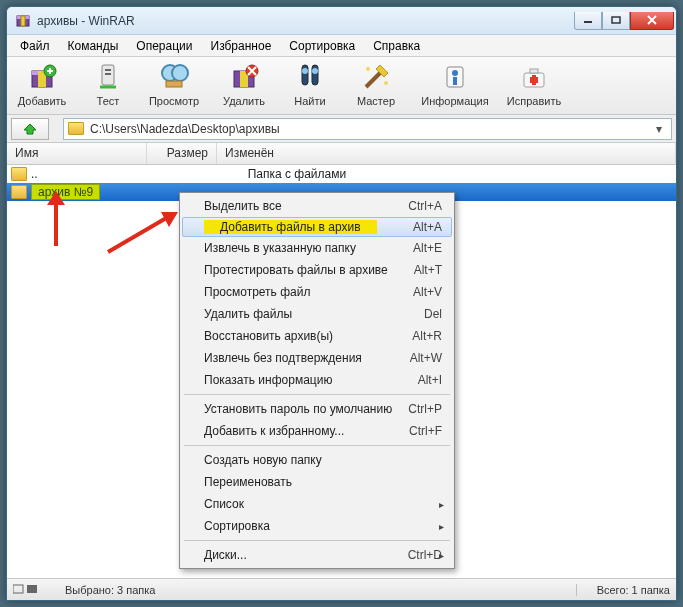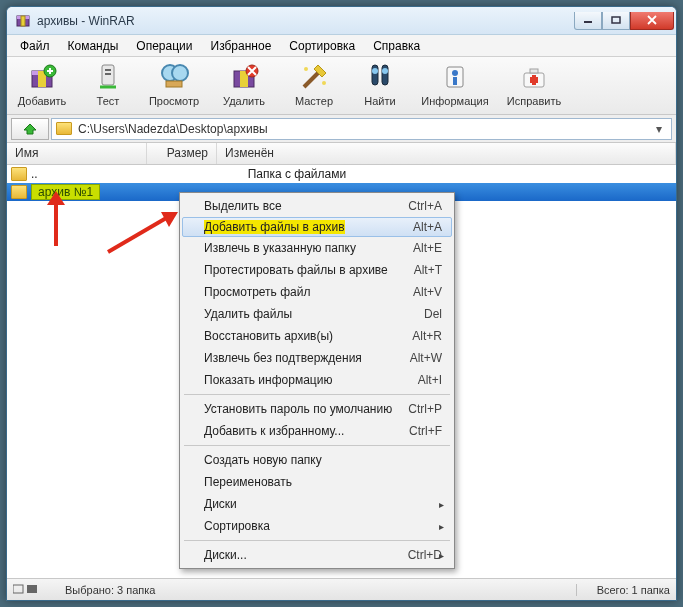--- a/index.html
+++ b/index.html
@@ -18,21 +18,21 @@
 
 .menubar { height: 22px; background: #f4f4f4; border-bottom: 1px solid #d0d0d0; display: flex; align-items: center; padding: 0 4px; font-size: 12px; }
 .menubar span { padding: 3px 9px; cursor: default; }
 
 .toolbar { height: 58px; background: linear-gradient(#fafafa,#eaeaea); border-bottom: 1px solid #c8c8c8; display: flex; align-items: flex-start; padding: 2px 6px; gap: 12px; }
 .tbtn { width: 58px; display: flex; flex-direction: column; align-items: center; font-size: 11px; color: #333; padding-top: 2px; }
 .tbtn .tico { width: 32px; height: 32px; margin-bottom: 2px; }
 .tbtn.narrow { width: 50px; }
 .tbtn.wider { width: 76px; }
 
-.addrbar { height: 28px; background: #eee; border-bottom: 1px solid #c8c8c8; display: flex; align-items: center; padding: 2px 4px; gap: 2px; }
+.addrbar { height: 28px; background: #eee; border-bottom: 1px solid #c8c8c8; display: flex; align-items: center; padding: 2px 4px; gap: 14px; }
 .upbtn { width: 38px; height: 22px; border: 1px solid #b0b0b0; background: linear-gradient(#fff,#e8e8e8); display:flex; align-items:center; justify-content:center; }
 .addrfield { flex:1; height: 22px; border: 1px solid #a0b8d0; background: #fff; display:flex; align-items:center; padding: 0 4px; font-size: 12px; color:#333; gap:6px; }
 .addrfield .drop { margin-left:auto; width:16px; text-align:center; color:#555; }
 
 .listhead { height: 22px; background: linear-gradient(#fcfcfc,#eaeaea); border-bottom: 1px solid #c8c8c8; display:flex; font-size:12px; color:#333; }
 .listhead .col { padding: 3px 8px; border-right: 1px solid #d8d8d8; }
 .c-name { width: 140px; } .c-size { width: 70px; text-align:right; } .c-type { width: 120px; } .c-mod { flex:1; }
 
 .listbody { position: relative; height: 408px; background:#fff; font-size:12px; color:#222; overflow:hidden; }
 .row { display:flex; align-items:center; height:18px; padding:0 4px; }
@@ -45,21 +45,21 @@
 .statusbar { position:absolute; left:0; right:0; bottom:0; height:22px; background:linear-gradient(#f5f5f5,#e4e4e4); border-top:1px solid #c8c8c8; display:flex; align-items:center; font-size:11px; color:#333; padding:0 6px; }
 .statusbar .mid { flex:1; text-align:left; padding-left: 24px; }
 .statusbar .right { border-left:1px solid #c0c0c0; padding-left:20px; }
 .statusbar .sico { display:inline-block; width:28px; }
 
 .ctxmenu { position:absolute; left: 172px; top: 185px; width: 276px; background:#f2f2f2; border:1px solid #8a8a8a; box-shadow: 2px 3px 6px rgba(0,0,0,.35); font-size:12px; color:#222; padding: 2px; }
 .ctxmenu .mi { display:flex; align-items:center; height:22px; padding: 0 10px 0 22px; position:relative; }
 .ctxmenu .mi .sc { margin-left:auto; color:#444; }
 .ctxmenu .sep { height:1px; background:#c8c8c8; margin: 3px 2px; }
 .ctxmenu .mi.hover { background: linear-gradient(#e8f0fa,#cfe0f4); border:1px solid #9ac0e8; border-radius:2px; padding: 0 9px 0 21px; height:20px; }
-.ctxmenu .mi.hover .lbl { background:#f4e600; padding:0 0; }
+.ctxmenu .mi.hover .lbl { background:#f4e600; padding:0 16px; }
 .ctxmenu .mi .sub { position:absolute; right:8px; font-size:10px; color:#444; }
 
 .arrow { position:absolute; pointer-events:none; }
 </style>
 </head>
 <body>
 
 <div class="window">
   <div class="titlebar">
     <svg class="icon" viewBox="0 0 16 16">
@@ -126,37 +126,37 @@
       </div>
     <div class="tbtn">
         <svg class="tico" viewBox="0 0 32 32">
           <rect x="6" y="10" width="20" height="16" fill="#7a4aa0" stroke="#4a2a60"></rect>
           <rect x="12" y="10" width="8" height="16" fill="#e8d038"></rect>
           <circle cx="24" cy="10" r="6" fill="#e03a2a" stroke="#a02818"></circle>
           <path d="M20 6 L28 14 M28 6 L20 14" stroke="#fff" stroke-width="2"></path>
         </svg>
         <span>Удалить</span>
       </div>
+    <div class="tbtn narrow">
+        <svg class="tico" viewBox="0 0 32 32">
+          <rect x="8" y="4" width="6" height="20" rx="3" fill="#2a4a6a" stroke="#1a2a3a"></rect>
+          <rect x="18" y="4" width="6" height="20" rx="3" fill="#2a4a6a" stroke="#1a2a3a"></rect>
+          <circle cx="11" cy="10" r="3" fill="#88c8f0"></circle>
+          <circle cx="21" cy="10" r="3" fill="#88c8f0"></circle>
+        </svg>
+        <span>Найти</span>
+      </div>
     <div class="tbtn">
         <svg class="tico" viewBox="0 0 32 32">
           <path d="M6 26 L22 10" stroke="#8a5a2a" stroke-width="4"></path>
           <path d="M20 4 L28 12 L24 16 L16 8 Z" fill="#e8c838" stroke="#b89818"></path>
           <circle cx="8" cy="8" r="2" fill="#f0d858"></circle>
           <circle cx="26" cy="22" r="2" fill="#f0d858"></circle>
         </svg>
         <span>Мастер</span>
-      </div>
-    <div class="tbtn narrow">
-        <svg class="tico" viewBox="0 0 32 32">
-          <rect x="8" y="4" width="6" height="20" rx="3" fill="#2a4a6a" stroke="#1a2a3a"></rect>
-          <rect x="18" y="4" width="6" height="20" rx="3" fill="#2a4a6a" stroke="#1a2a3a"></rect>
-          <circle cx="11" cy="10" r="3" fill="#88c8f0"></circle>
-          <circle cx="21" cy="10" r="3" fill="#88c8f0"></circle>
-        </svg>
-        <span>Найти</span>
       </div>
     <div class="tbtn wider">
         <svg class="tico" viewBox="0 0 32 32">
           <rect x="8" y="6" width="16" height="20" rx="2" fill="#f8f8f8" stroke="#888"></rect>
           <circle cx="16" cy="12" r="3" fill="#3a78c8"></circle>
           <rect x="14" y="16" width="4" height="8" fill="#3a78c8"></rect>
         </svg>
         <span>Информация</span>
       </div>
     <div class="tbtn">
@@ -190,21 +190,21 @@
   </div>
 
   <div class="listbody">
     <div class="row parentrow">
       <div class="ricon folder-ico"></div>
       <span>..</span>
       <span class="c-type-cell">Папка с файлами</span>
     </div>
     <div class="row selrow">
       <div class="ricon folder-ico"></div>
-      <span class="label">архив №1</span>
+      <span class="label">архив №9</span>
     </div>
 
     <svg class="arrow" style="left:34px;top:26px;" width="30" height="60">
         <path d="M15 55 L15 10" stroke="#e02a1a" stroke-width="4"></path>
         <path d="M15 0 L6 14 L24 14 Z" fill="#e02a1a"></path>
       </svg>
     <svg class="arrow" style="left:96px;top:42px;" width="80" height="50">
         <path d="M5 45 L65 10" stroke="#e02a1a" stroke-width="4"></path>
         <path d="M75 5 L58 5 L66 20 Z" fill="#e02a1a"></path>
       </svg>
@@ -266,21 +266,21 @@
         <span class="sc">Ctrl+F</span>
       </div>
       <div class="sep"></div>
       <div class="mi">
         <span class="lbl">Создать новую папку</span>
       </div>
       <div class="mi">
         <span class="lbl">Переименовать</span>
       </div>
       <div class="mi">
-        <span class="lbl">Диски</span>
+        <span class="lbl">Список</span>
         <span class="sub">▸</span>
       </div>
       <div class="mi">
         <span class="lbl">Сортировка</span>
         <span class="sub">▸</span>
       </div>
       <div class="sep"></div>
       <div class="mi">
         <span class="lbl">Диски...</span>
         <span class="sc">Ctrl+D</span>

